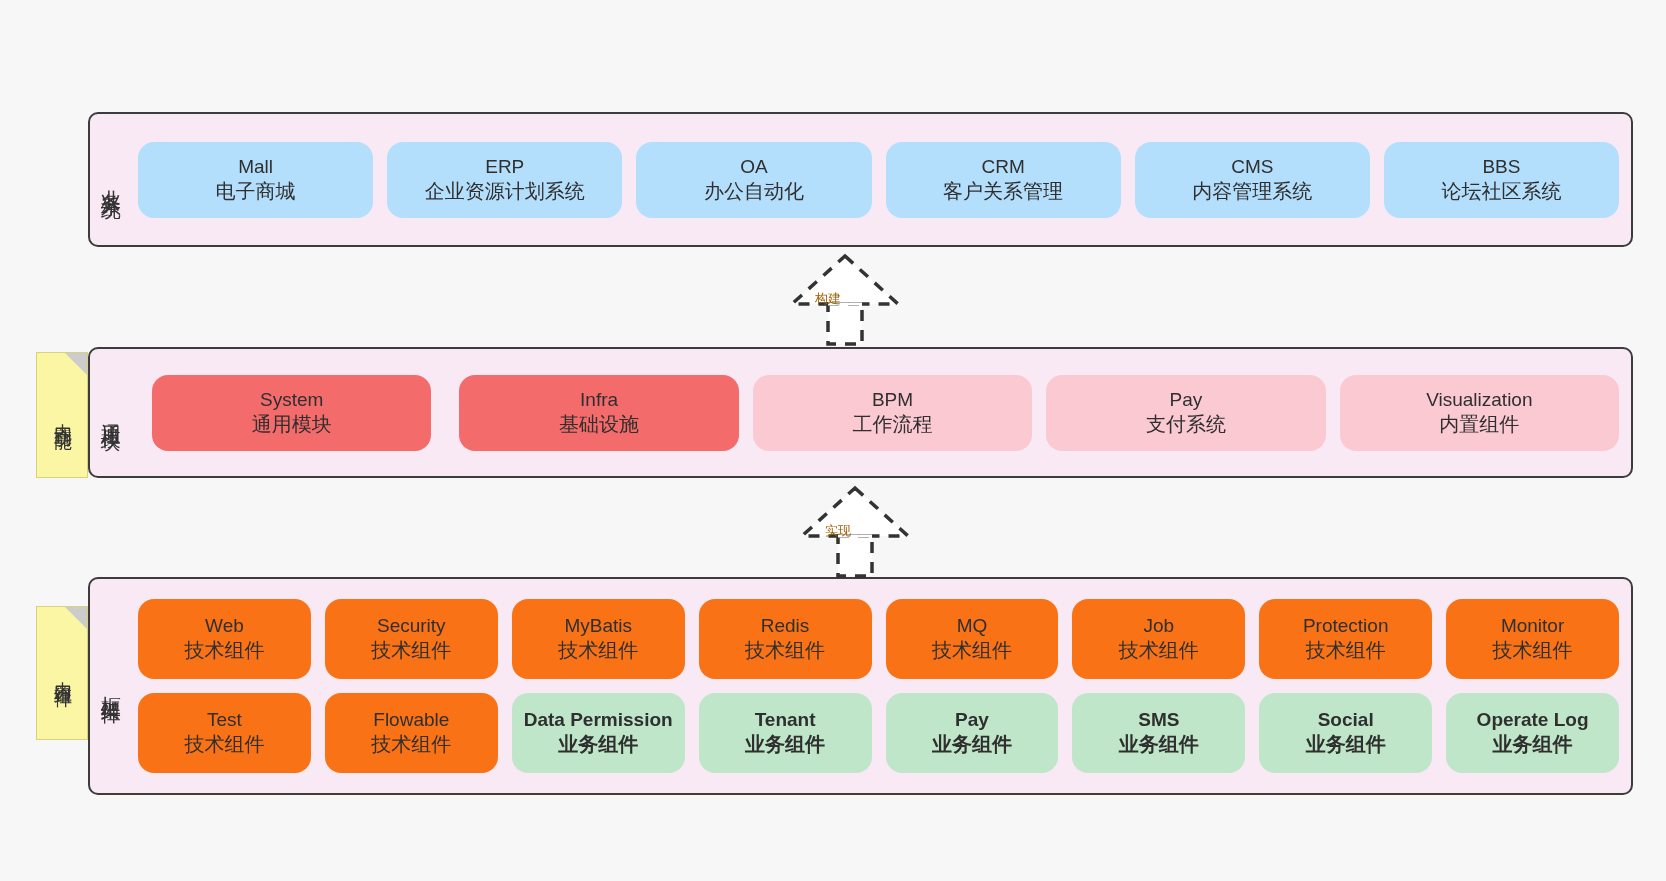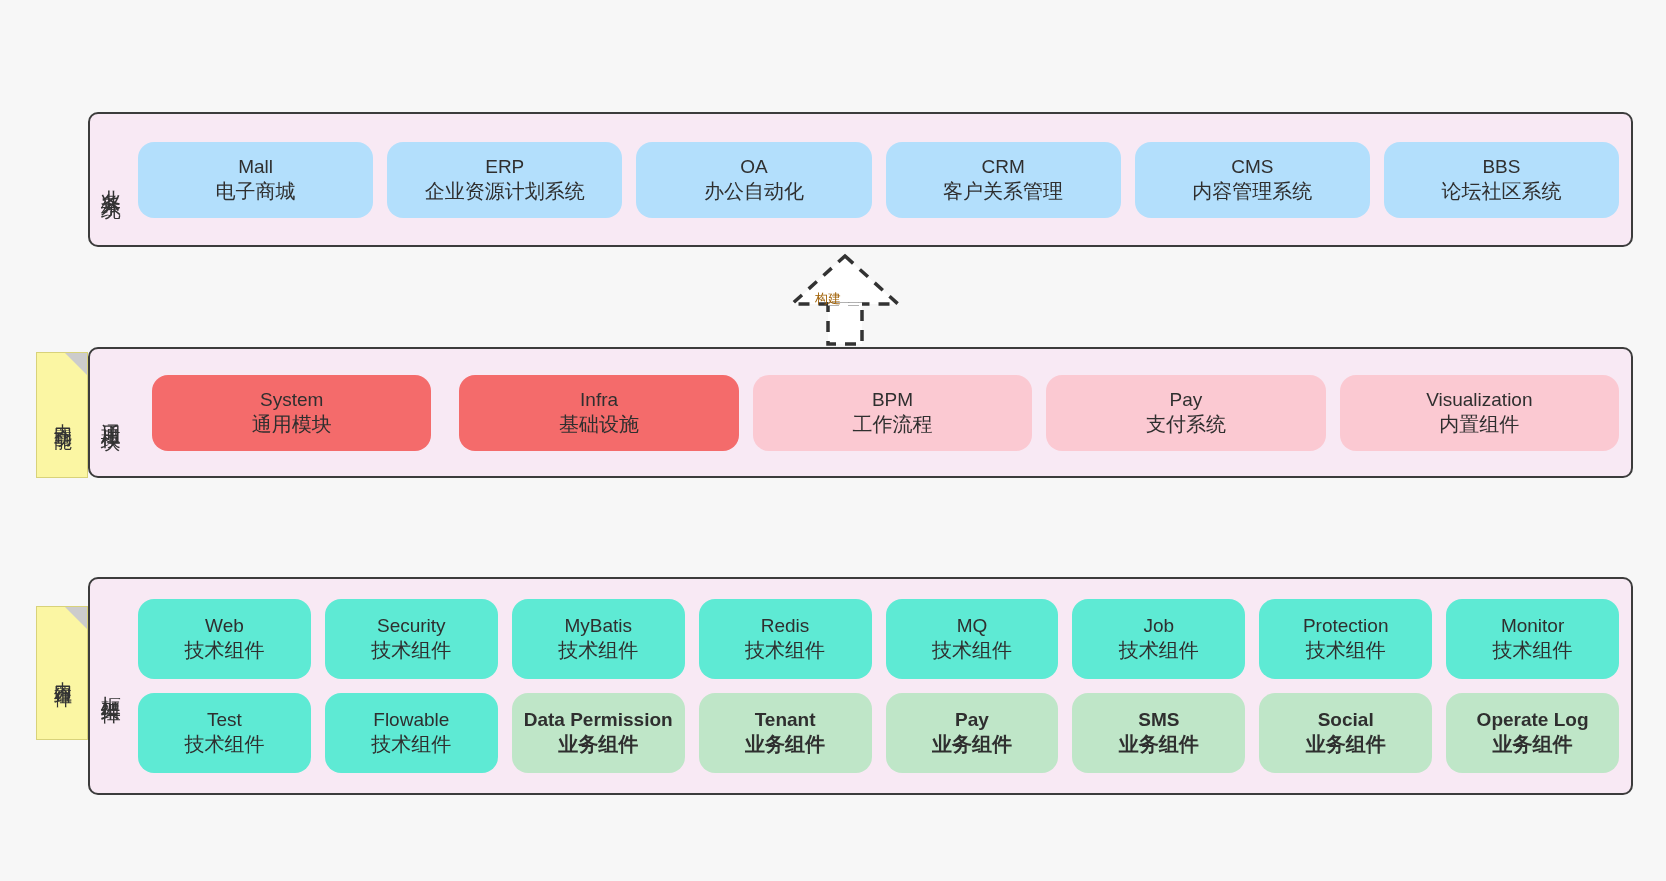--- a/index.html
+++ b/index.html
@@ -81,21 +81,21 @@
     white-space: normal;
   }
   .cell .cn {
     font-size: 20px;
   }
 
   
   .c-blue        { background: #b3dffc; }
   .c-red-strong  { background: #f46b6b; margin-left: 14px; }
   .c-red-light   { background: #fbc9d2; padding-left: 6px; }
-  .c-green-strong{ background: #5eead4; }
+  .c-green-strong{ background: #f97316; }
   .c-green-light { background: #bfe6c8; font-weight: bold; }
 
   
   #layer-business { left: 88px;  top: 112px; width: 1545px; height: 135px; }
   #layer-common   { left: 88px;  top: 347px; width: 1545px; height: 131px; }
   #layer-framework{ left: 88px;  top: 577px; width: 1545px; height: 218px; }
 
   #layer-business .cell { height: 76px; }
   #layer-common   .cell { height: 76px; }
   #layer-framework .cell { height: 80px; }
@@ -228,20 +228,28 @@
           <span class="cn">支付系统</span>
         </div>
         <div class="cell c-red-light">
           <span class="en">Visualization</span>
           <span class="cn">内置组件</span>
         </div>
       </div>
     </div>
   </div>
 
+  <div class="connector" id="connector-implement">
+    <svg width="190" height="96" viewBox="0 0 190 96">
+      <polygon points="95,4 148,52 42,52" fill="#ffffff" stroke="#333333" stroke-width="3.5" stroke-dasharray="11 9" stroke-linejoin="miter"></polygon>
+      <polygon points="78,52 112,52 112,92 78,92" fill="#ffffff" stroke="#333333" stroke-width="3.5" stroke-dasharray="11 9" stroke-linejoin="miter"></polygon>
+      <line x1="78" y1="52" x2="112" y2="52" stroke="#ffffff" stroke-width="3"></line>
+    </svg>
+    <span class="connector-label">实现</span>
+  </div>
 
   <div class="layer" id="layer-framework">
     <div class="layer-title">框架组件</div>
     <div class="layer-body">
 
       <div class="row">
         <div class="cell c-green-strong">
           <span class="en">Web</span>
           <span class="cn">技术组件</span>
         </div>

